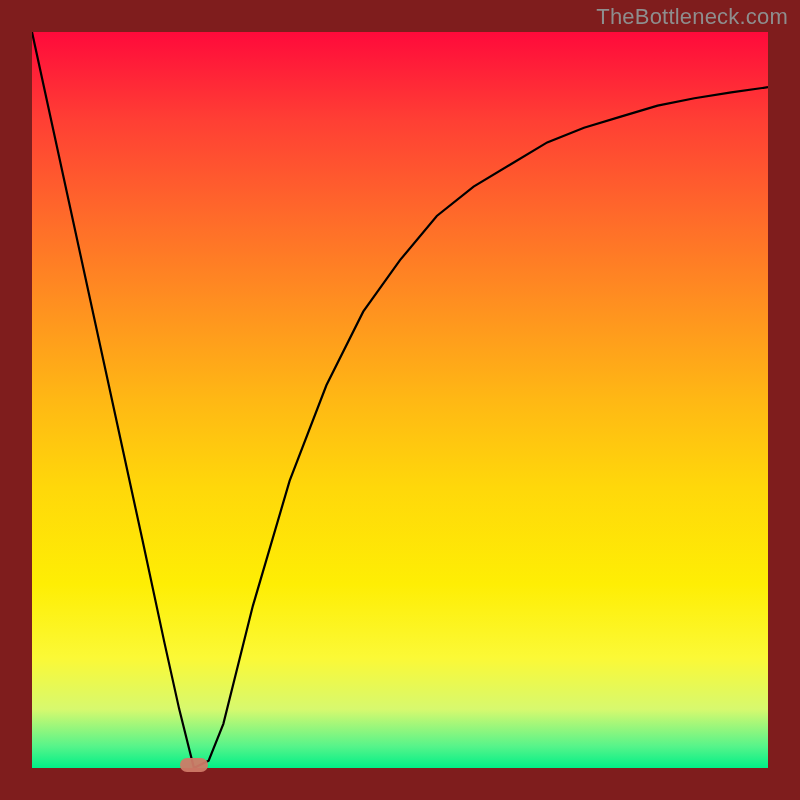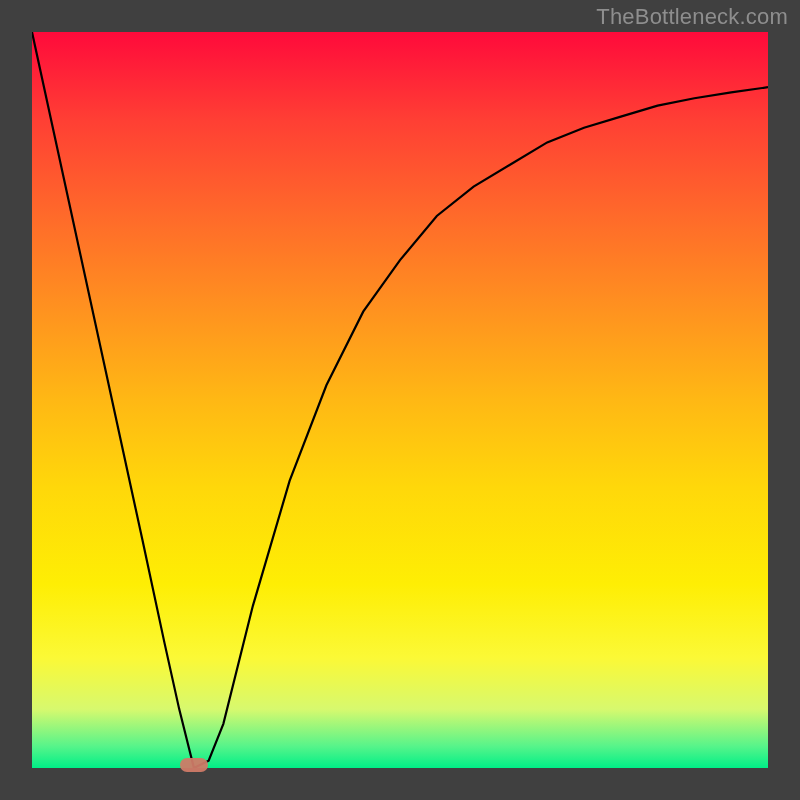--- a/index.html
+++ b/index.html
@@ -9,21 +9,21 @@
     background: #000;
     position: relative;
     font-family: Arial, sans-serif;
   }
   .outer {
     position: absolute;
     top: 0;
     left: 0;
     width: 800px;
     height: 800px;
-    background: #404040;
+    background: #7f1d1d;
   }
   .plot-area {
     position: absolute;
     top: 32px;
     left: 32px;
     width: 736px;
     height: 736px;
     background: linear-gradient(to bottom,
       #ff0a3b 0%,
       #ff3f34 12%,

